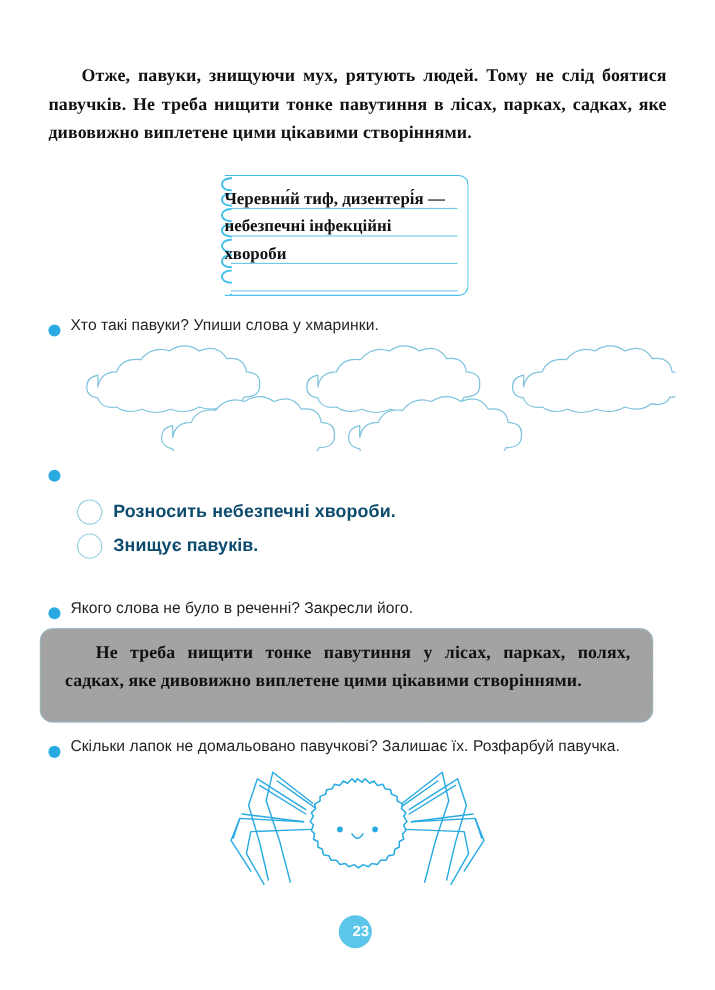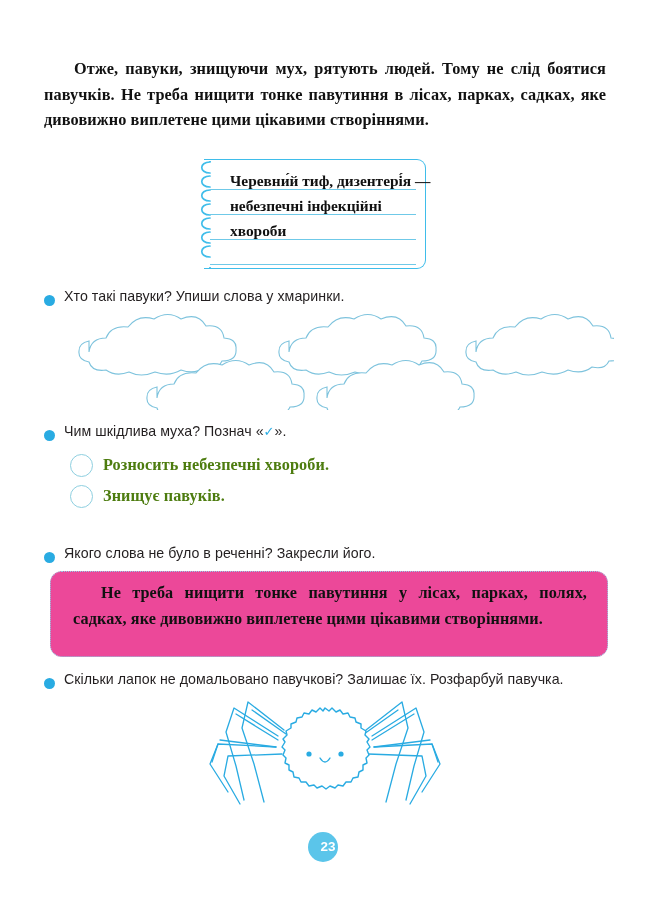--- a/index.html
+++ b/index.html
@@ -75,21 +75,21 @@
   }
   .nline {
     position: absolute;
     left: 0;
     width: 206px;
     height: 1px;
     background: #6fc9e8;
   }
   .notepad-text {
     position: absolute;
-    left: 40px;
+    left: 14px;
     top: 9px;
     width: 206px;
     font-family: "Liberation Serif", serif;
     font-size: 15.4px;
     font-weight: bold;
     line-height: 25px;
     color: #111;
     white-space: pre-line;
   }
 
@@ -148,38 +148,38 @@
     width: 23px;
     height: 23px;
     border-radius: 50%;
     border: 1.4px solid #8ecfe0;
     box-sizing: border-box;
     flex: 0 0 auto;
     margin-right: 10px;
     background: #fff;
   }
   .opt-label {
-    font-family: Liberation Serif, serif;
+    font-family: Liberation Sans, sans-serif;
     font-size: 16.2px;
     font-weight: bold;
-    color: #4d7c0f;
+    color: #0c4a6e;
     letter-spacing: 0.1px;
   }
 
   
   .dashbox {
     position: absolute;
-    left: 50px;
+    left: 36px;
     top: 571px;
     width: 558px;
     height: 86px;
     border: 1.4px dotted #8fd3ea;
     border-radius: 12px;
     box-sizing: border-box;
-    background: #ec4899;
+    background: #a3a3a3;
   }
   .dashbox-text {
     position: absolute;
     left: 22px;
     top: 9px;
     width: 514px;
     font-family: "Liberation Serif", serif;
     font-size: 16.2px;
     font-weight: bold;
     line-height: 25.5px;
@@ -269,21 +269,20 @@
 
         <path d="M113 88 q2-14 17-14 q5-13 22-11 q10-13 26-8 q14-9 27 0 q17-7 25 7 q16-2 18 12 q13 1 12 11 q1 12-14 12 q-4 9-17 6 q-10 8-24 3 q-12 7-26 2 q-14 6-26 0 q-13 5-23-2 q-14 2-17-8 q-11-2-10-11 q0-8 10-10 z"></path>
 
         <path d="M283 88 q2-14 17-14 q5-13 22-11 q10-13 26-8 q14-9 27 0 q17-7 25 7 q16-2 18 12 q13 1 12 11 q1 12-14 12 q-4 9-17 6 q-10 8-24 3 q-12 7-26 2 q-14 6-26 0 q-13 5-23-2 q-14 2-17-8 q-11-2-10-11 q0-8 10-10 z"></path>
       </g>
     </svg>
   </div>
 
   <div class="task" style="top:422px">
     <div class="bullet"></div>
-    <div class="task-text"><span>Чим шкідлива муха? Познач «</span><span class="check-glyph">✓</span><span>».</span></div>
   </div>
 
   <div class="options">
     <div class="option">
       <div class="opt-circle"></div>
       <div class="opt-label">Розносить небезпечні хвороби.</div>
     </div>
     <div class="option">
       <div class="opt-circle"></div>
       <div class="opt-label">Знищує павуків.</div>

